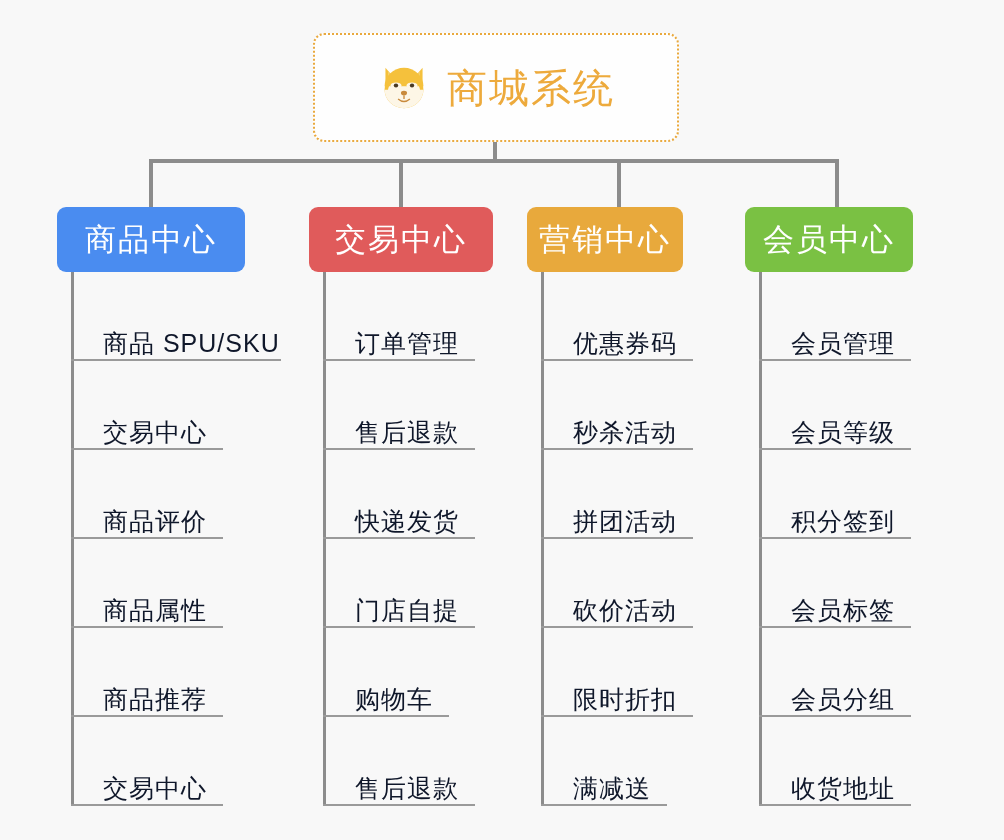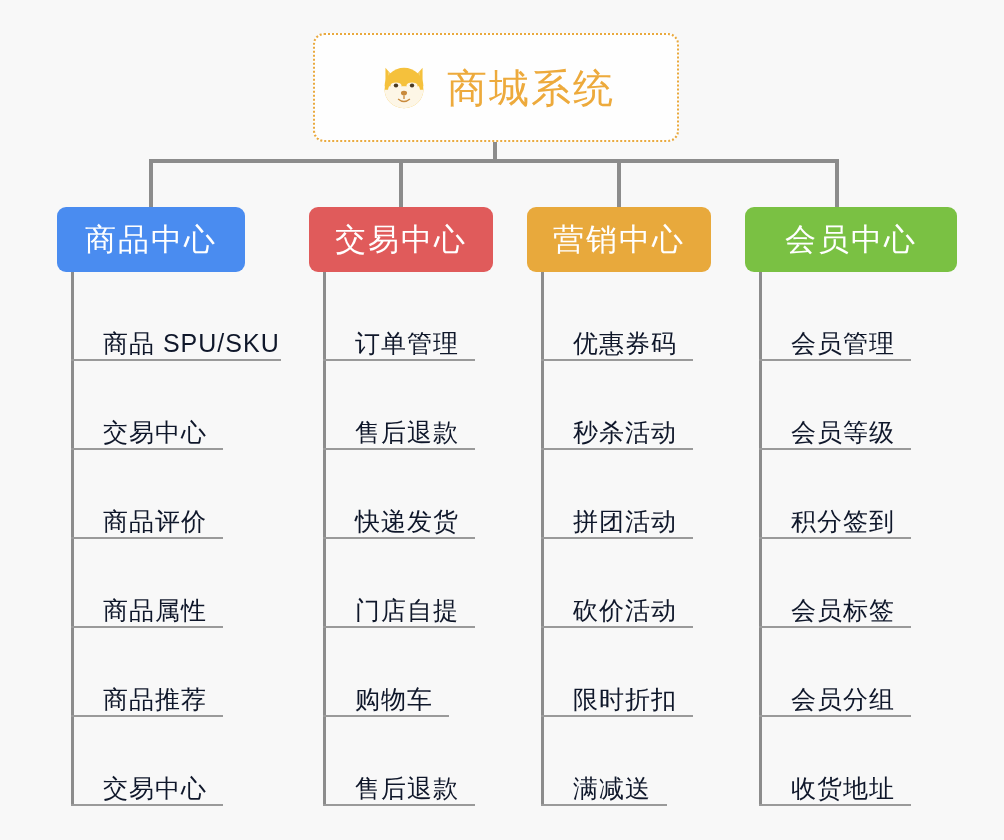--- a/index.html
+++ b/index.html
@@ -215,21 +215,21 @@
             <span class="leaf-label">购物车</span>
             <div class="leaf-underline" style="width: 126px;"></div>
           </div>
           <div class="leaf">
             <span class="leaf-label">售后退款</span>
             <div class="leaf-underline" style="width: 152px;"></div>
           </div>
         </div>
       </div>
       <div class="column" style="left: 527px;">
-        <div class="header-box" style="background: rgb(232, 169, 60); width: 184px;">营销中心</div>
+        <div class="header-box" style="background: rgb(232, 169, 60); width: 156px;">营销中心</div>
         <div class="branch">
           <div class="spine" style="height: 534px;"></div>
           <div class="leaf">
             <span class="leaf-label">优惠券码</span>
             <div class="leaf-underline" style="width: 152px;"></div>
           </div>
           <div class="leaf">
             <span class="leaf-label">秒杀活动</span>
             <div class="leaf-underline" style="width: 152px;"></div>
           </div>
@@ -245,21 +245,21 @@
             <span class="leaf-label">限时折扣</span>
             <div class="leaf-underline" style="width: 152px;"></div>
           </div>
           <div class="leaf">
             <span class="leaf-label">满减送</span>
             <div class="leaf-underline" style="width: 126px;"></div>
           </div>
         </div>
       </div>
       <div class="column" style="left: 745px;">
-        <div class="header-box" style="background: rgb(122, 193, 67); width: 212px;">会员中心</div>
+        <div class="header-box" style="background: rgb(122, 193, 67); width: 168px;">会员中心</div>
         <div class="branch">
           <div class="spine" style="height: 534px;"></div>
           <div class="leaf">
             <span class="leaf-label">会员管理</span>
             <div class="leaf-underline" style="width: 152px;"></div>
           </div>
           <div class="leaf">
             <span class="leaf-label">会员等级</span>
             <div class="leaf-underline" style="width: 152px;"></div>
           </div>

